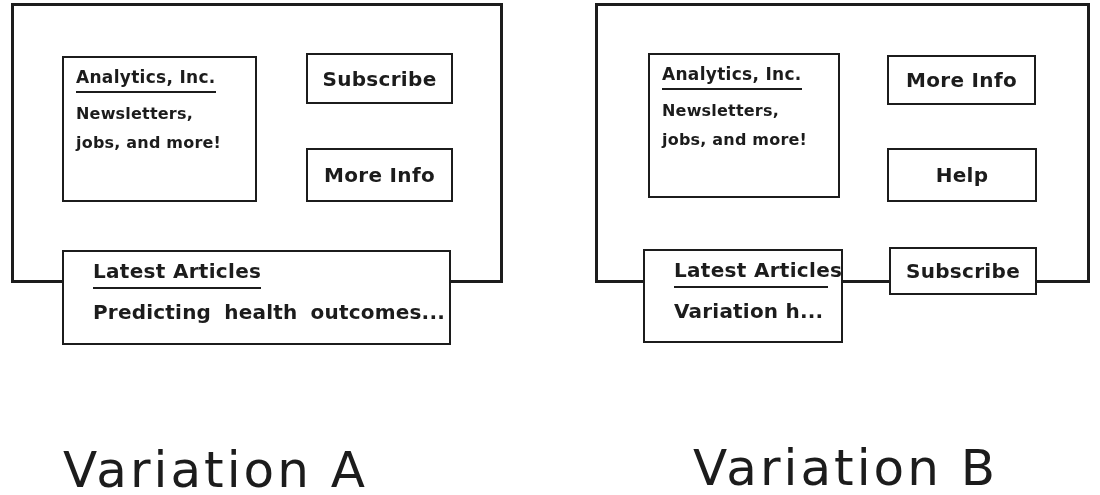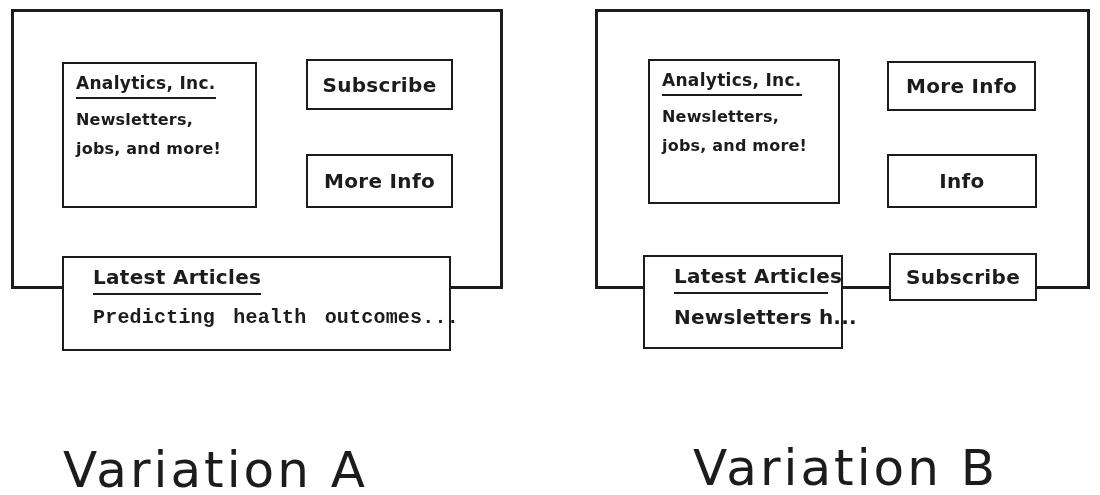--- a/index.html
+++ b/index.html
@@ -6,21 +6,21 @@
   .page{
     position:relative;
     width:1100px;height:495px;
     background:#ffffff;
     font-family:"DejaVu Sans",sans-serif;
     color:#1c1c1c;
     overflow:hidden;
   }
   
   .panel{
-    position:absolute;top:9px;height:280px;
+    position:absolute;top:3px;height:280px;
     border:3px solid #1c1c1c;
     background:#ffffff;
     box-sizing:border-box;
   }
   #panel-a{left:11px;width:492px;}
   #panel-b{left:595px;width:495px;}
 
   
   .box{
     position:absolute;
@@ -74,21 +74,21 @@
     padding-bottom:4px;
     white-space:nowrap;
   }
   #articles-b .articles-title{width:100%;}
   .articles-preview{
     font-size:20px;font-weight:700;
     letter-spacing:0.2px;
     margin-top:11px;
     white-space:nowrap;
   }
-  #articles-a .articles-preview{word-spacing:6px;font-family:Liberation Mono, monospace;}
+  #articles-a .articles-preview{word-spacing:6px;}
 
   
   .caption{
     position:absolute;
     font-size:50px;font-weight:400;
     letter-spacing:3px;
     color:#1c1c1c;
     white-space:nowrap;
   }
   #caption-a{left:63px;top:441px;}
@@ -121,25 +121,25 @@
   <section class="panel" id="panel-b">
 
     <div class="box brand-box" id="brand-b">
       <span class="brand-title">Analytics, Inc.</span>
       <div class="brand-line">Newsletters,</div>
       <div class="brand-line">jobs, and more!</div>
     </div>
 
     <div class="box btn" id="moreinfo-b">More Info</div>
 
-    <div class="box btn" id="help-b">Info</div>
+    <div class="box btn" id="help-b">Help</div>
 
     <div class="box articles-box" id="articles-b">
       <span class="articles-title">Latest Articles</span>
-      <div class="articles-preview">Newsletters h...</div>
+      <div class="articles-preview">Variation h...</div>
     </div>
 
     <div class="box btn" id="subscribe-b">Subscribe</div>
 
   </section>
 
   <div class="caption" id="caption-a">Variation A</div>
   <div class="caption" id="caption-b">Variation B</div>
 
 </div>

